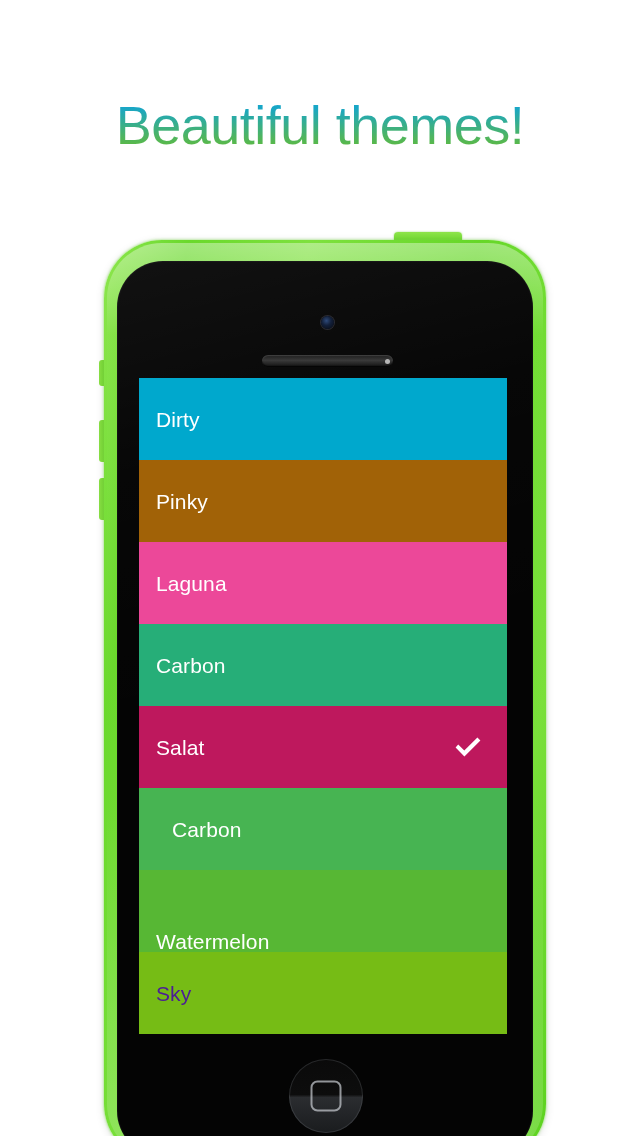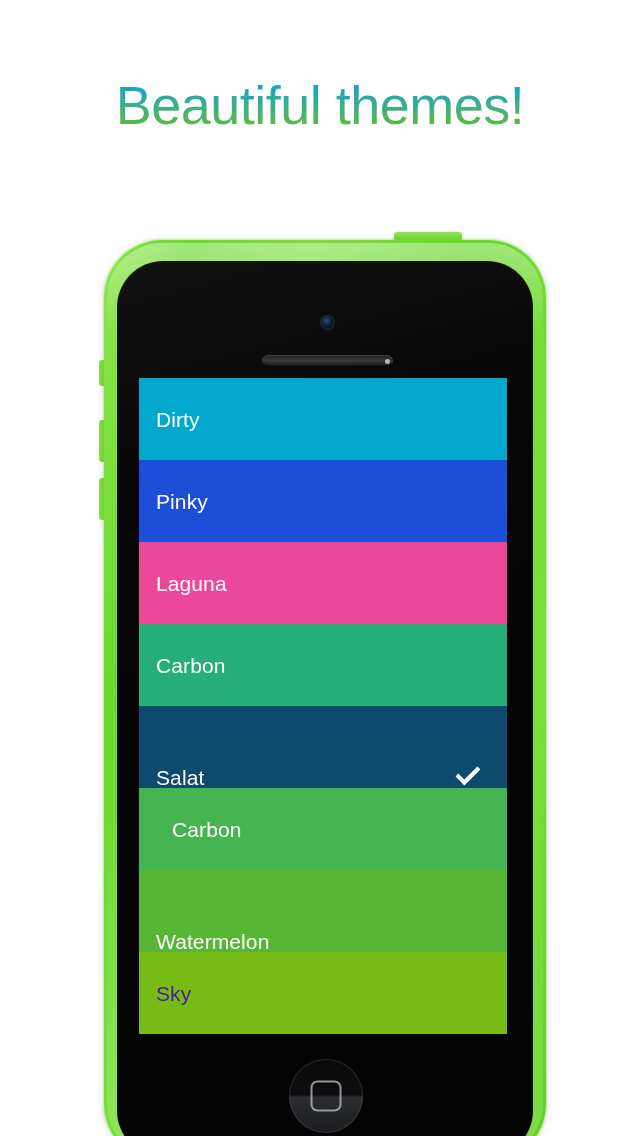--- a/index.html
+++ b/index.html
@@ -31,20 +31,21 @@
     font-size: 54px;
     font-weight: 300;
     letter-spacing: -0.5px;
     line-height: 1.0;
     background-image: linear-gradient(to bottom, #0fa9d0 0%, #19a6c6 18%, #4fb560 72%, #62bb33 100%);
     -webkit-background-clip: text;
     background-clip: text;
     color: transparent;
     -webkit-text-fill-color: transparent;
     white-space: nowrap;
+    margin-top: 20px;
   }
 
   
   #device {
     position: absolute;
     left: 104px;
     top: 232px;
     width: 442px;
     height: 930px;
   }
@@ -246,21 +247,21 @@
       <div id="screen">
         <div id="theme-list">
             <div class="theme-row" style="background: rgb(0, 168, 205);">
               <span class="theme-label" style="color: rgb(255, 255, 255);">Dirty</span>
               <span class="theme-check hidden">
                 <svg viewBox="0 0 30 24" xmlns="http://www.w3.org/2000/svg" aria-hidden="true">
                   <path d="M2.6 12.4 L5.2 9.6 L11.3 15.4 L24.4 2.6 L27.4 5.6 L11.4 21.4 Z" fill="#ffffff"></path>
                 </svg>
               </span>
             </div>
-            <div class="theme-row" style="background: #1d4ed8; text-align: center;">
+            <div class="theme-row" style="background: #a16207; text-align: center;">
               <span class="theme-label" style="color: rgb(255, 255, 255);">Pinky</span>
               <span class="theme-check hidden">
                 <svg viewBox="0 0 30 24" xmlns="http://www.w3.org/2000/svg" aria-hidden="true">
                   <path d="M2.6 12.4 L5.2 9.6 L11.3 15.4 L24.4 2.6 L27.4 5.6 L11.4 21.4 Z" fill="#ffffff"></path>
                 </svg>
               </span>
             </div>
             <div class="theme-row" style="background: #ec4899;">
               <span class="theme-label" style="color: rgb(255, 255, 255);">Laguna</span>
               <span class="theme-check hidden">
@@ -270,21 +271,21 @@
               </span>
             </div>
             <div class="theme-row" style="background: rgb(38, 174, 120);">
               <span class="theme-label" style="color: rgb(255, 255, 255);">Carbon</span>
               <span class="theme-check hidden">
                 <svg viewBox="0 0 30 24" xmlns="http://www.w3.org/2000/svg" aria-hidden="true">
                   <path d="M2.6 12.4 L5.2 9.6 L11.3 15.4 L24.4 2.6 L27.4 5.6 L11.4 21.4 Z" fill="#ffffff"></path>
                 </svg>
               </span>
             </div>
-            <div class="theme-row" style="background: #0c4a6e; align-items: flex-end;">
+            <div class="theme-row" style="background: #be185d;">
               <span class="theme-label" style="color: rgb(255, 255, 255);">Salat</span>
               <span class="theme-check">
                 <svg viewBox="0 0 30 24" xmlns="http://www.w3.org/2000/svg" aria-hidden="true">
                   <path d="M2.6 12.4 L5.2 9.6 L11.3 15.4 L24.4 2.6 L27.4 5.6 L11.4 21.4 Z" fill="#ffffff"></path>
                 </svg>
               </span>
             </div>
             <div class="theme-row" style="background: rgb(71, 180, 82);">
               <span class="theme-label" style="color: rgb(255, 255, 255); margin-left: 16px;">Carbon</span>
               <span class="theme-check hidden">

